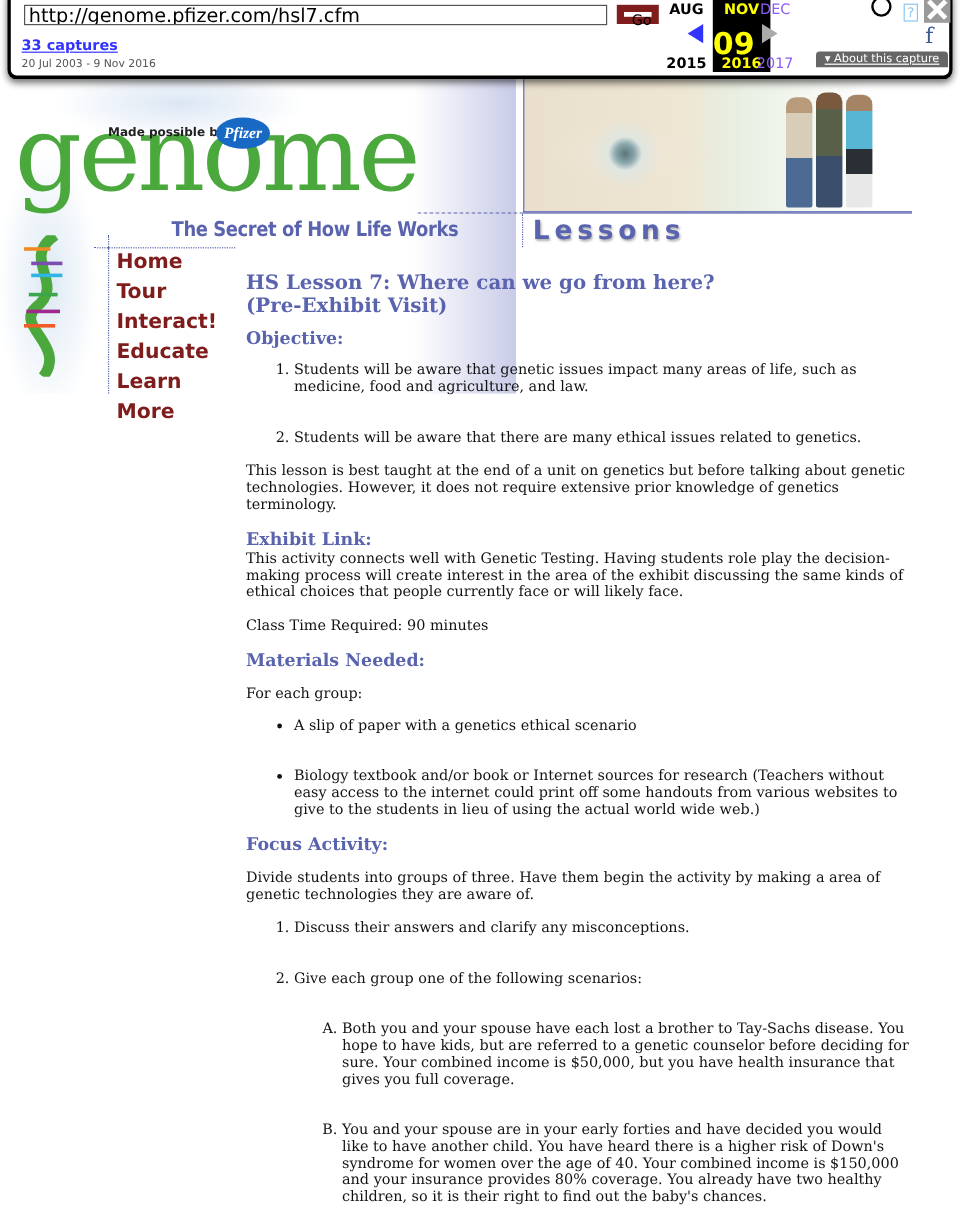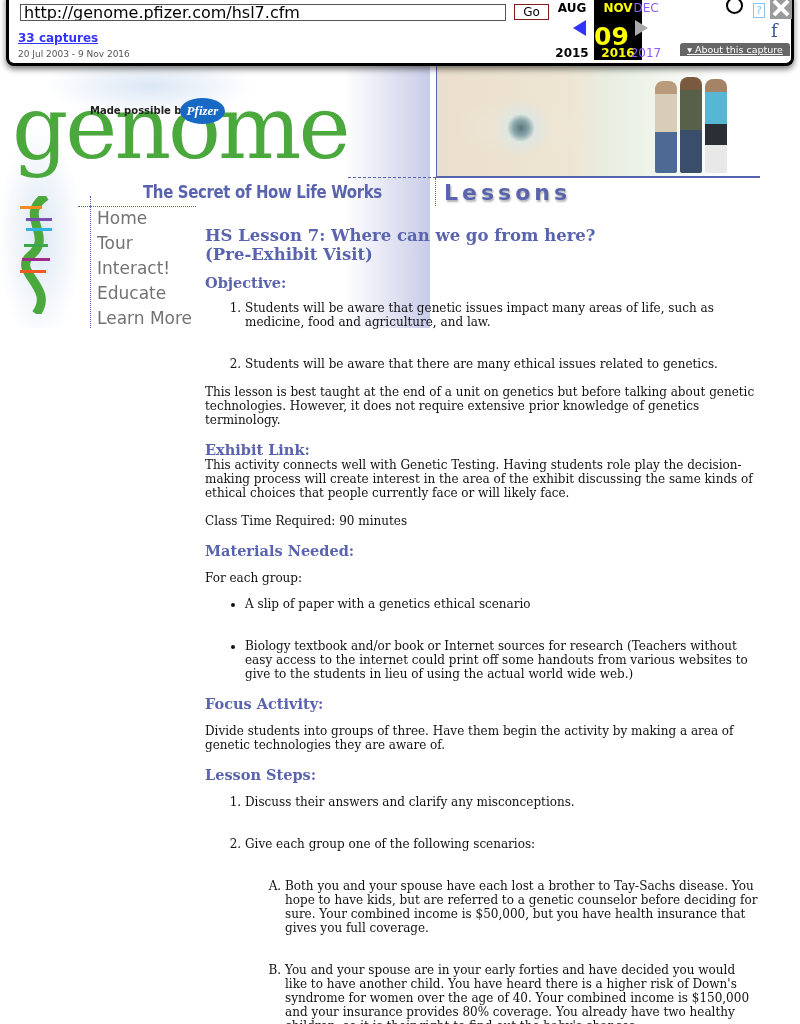--- a/index.html
+++ b/index.html
@@ -15,22 +15,22 @@
     z-index: 10;
     font-family: "DejaVu Sans", sans-serif;
   }
   #wm-url {
     position: absolute; left: 11px; top: 10px; width: 486px; height: 17px;
     border: 1px solid #555; font-size: 16px; padding: 0 3px; line-height: 15px;
     color: #000; background: #fff; font-family: "DejaVu Sans", sans-serif;
   }
   #wm-go {
     position: absolute; left: 505px; top: 10px; width: 35px; height: 16px;
-    border: 1px solid #7f1d1d; background: #fff; font-size: 12px; line-height: 14px;
-    text-align: center; color: #000;
+    border: 6px solid #7f1d1d; background: #fff; font-size: 12px; line-height: 14px;
+    text-align: right; color: #000;
   }
   #wm-captures {
     position: absolute; left: 9px; top: 37px; font-size: 12px; font-weight: bold;
     color: #3333ff; text-decoration: underline;
   }
   #wm-range { position: absolute; left: 9px; top: 55px; font-size: 9px; color: #555; }
 
   .wm-col { position: absolute; top: 6px; width: 34px; text-align: center; font-weight: bold; }
   .wm-month { font-size: 12px; height: 16px; line-height: 16px; }
   .wm-year { font-size: 12px; line-height: 14px; position: absolute; top: 46px; width: 100%; text-align: center; }
@@ -100,21 +100,21 @@
     position: absolute; left: 444px; top: 114px; font-family: "DejaVu Sans", sans-serif;
     font-size: 22px; color: #5a64ae; letter-spacing: 4px; text-shadow: 1px 2px 2px rgba(0,0,0,0.3); font-weight: bold;
   }
 
   
   #nav { position: absolute; left: 90px; top: 206px; width: 112px; height: 122px; border-left: 1px dotted #5a64ae; }
   #nav-hline { position: absolute; left: 78px; top: 206px; width: 118px; border-top: 1px dotted #5a64ae; }
   #nav-vline2 { position: absolute; left: 90px; top: 196px; height: 12px; border-left: 1px dotted #5a64ae; }
   .nav-item {
     display: block; margin-left: 6px; font-family: "DejaVu Sans", sans-serif; font-size: 17px;
-    line-height: 25px; color: #737373; cursor: pointer; font-weight: normal;
+    line-height: 25px; color: #7f1d1d; cursor: pointer; font-weight: bold;
   }
 
   
   #content { position: absolute; left: 205px; top: 226px; width: 555px; font-size: 12px; line-height: 14px; color: #111; }
   h1.title { font-size: 16.5px; line-height: 19px; color: #5a64ae; font-weight: bold; margin-bottom: 10px; }
   h2.sec { font-size: 14.5px; line-height: 17px; color: #5a64ae; font-weight: bold; }
   ol, ul { margin-left: 40px; }
   ol li, ul li { padding-left: 0; }
   .gap28 { margin-bottom: 28px; }
   .gap14 { margin-bottom: 14px; }
@@ -212,21 +212,20 @@
   <h2 class="sec mb12">Materials Needed:</h2>
   <p class="mb12">For each group:</p>
   <ul>
     <li class="gap28">A slip of paper with a genetics ethical scenario</li>
     <li class="gap14">Biology textbook and/or book or Internet sources for research (Teachers without easy access to the internet could print off some handouts from various websites to give to the students in lieu of using the actual world wide web.)</li>
   </ul>
 
   <h2 class="sec mb12">Focus Activity:</h2>
   <p class="gap14">Divide students into groups of three. Have them begin the activity by making a area of genetic technologies they are aware of.</p>
 
-  <h2 class="sec mb12">Lesson Steps:</h2>
   <ol>
     <li class="gap28">Discuss their answers and clarify any misconceptions.</li>
     <li class="gap28">Give each group one of the following scenarios:</li>
   </ol>
   <ol class="alpha">
     <li class="gap28">Both you and your spouse have each lost a brother to Tay-Sachs disease. You hope to have kids, but are referred to a genetic counselor before deciding for sure. Your combined income is $50,000, but you have health insurance that gives you full coverage.</li>
     <li>You and your spouse are in your early forties and have decided you would like to have another child. You have heard there is a higher risk of Down's syndrome for women over the age of 40. Your combined income is $150,000 and your insurance provides 80% coverage. You already have two healthy children, so it is their right to find out the baby's chances.</li>
   </ol>
 </div>
 

